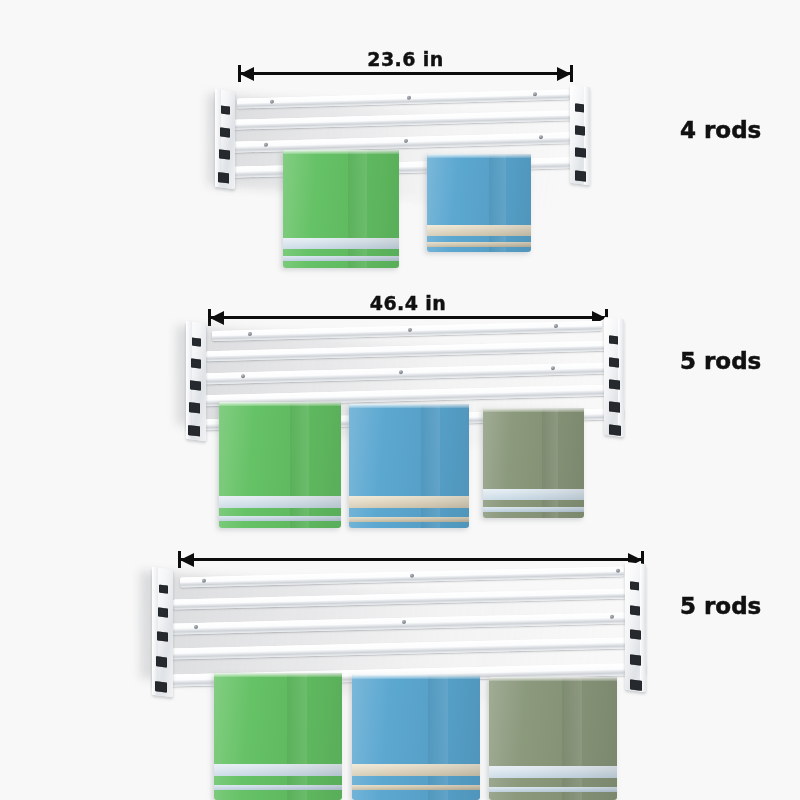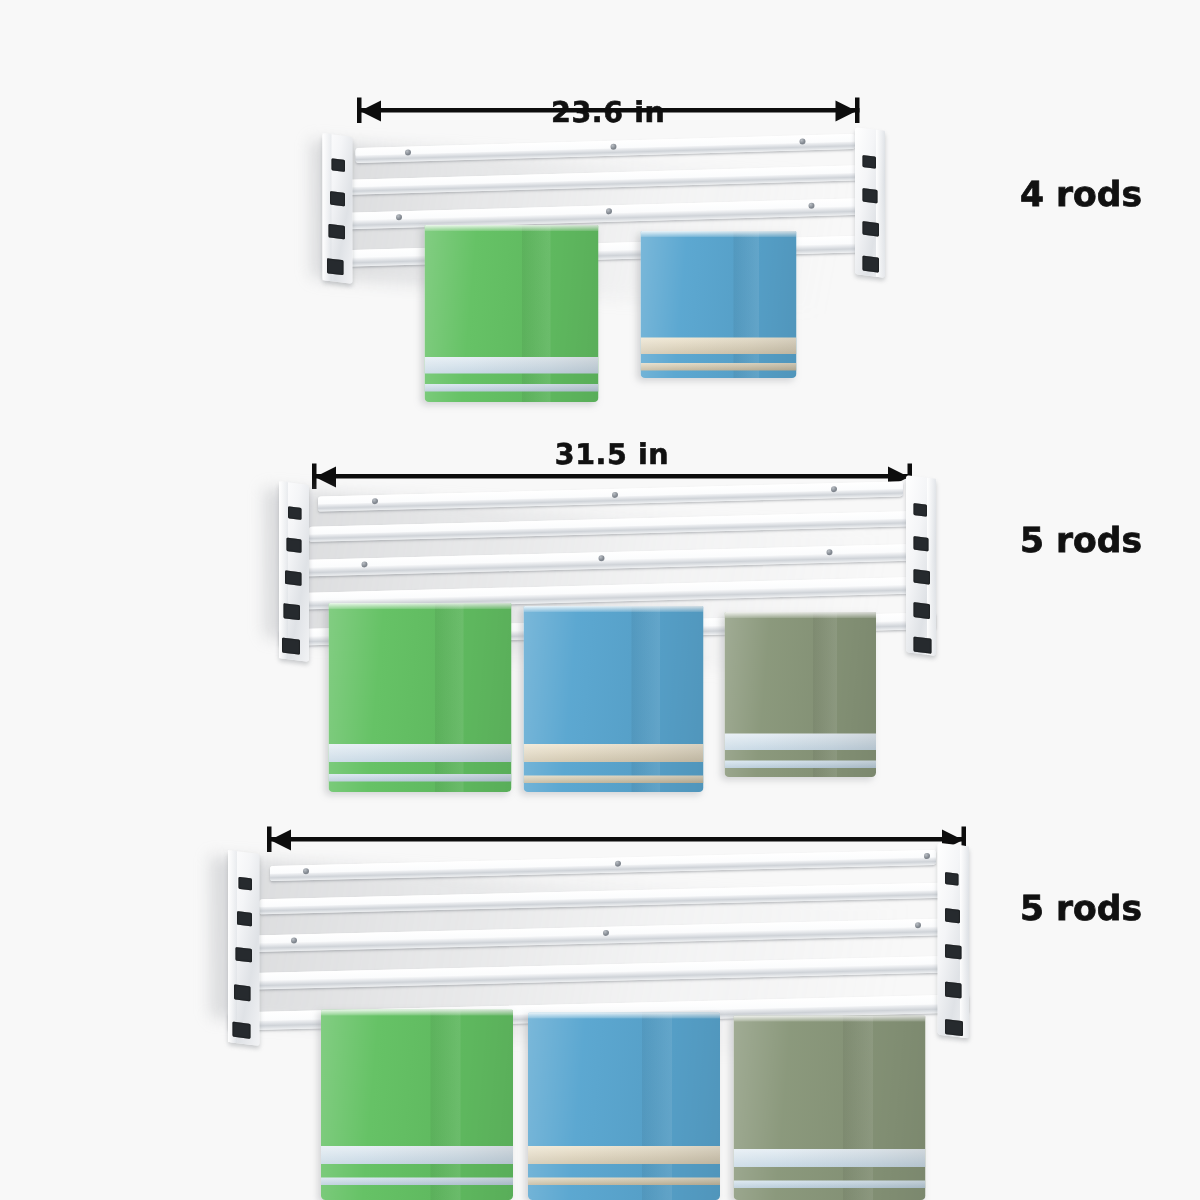--- a/index.html
+++ b/index.html
@@ -132,21 +132,21 @@
     width:16%;
     background:linear-gradient(to right,rgba(0,0,0,.055),rgba(255,255,255,.09));
   }
 </style>
 </head>
 <body>
 
 <div id="stage">
 
   <div class="dim" style="left:238px;top:48px;width:335px;height:40px;">
-    <div class="dim-label" style="top:16px;">23.6 in</div>
+    <div class="dim-label" style="top:0;">23.6 in</div>
     <div class="dim-line" style="top:24px;"></div>
     <div class="dim-cap l" style="top:17px;"></div>
     <div class="dim-cap r" style="top:17px;"></div>
     <div class="dim-head l" style="top:18.5px;"></div>
     <div class="dim-head r" style="top:18.5px;"></div>
   </div>
 
   <div class="rods-label" style="left:680px;top:117px;">4 rods</div>
 
   <div class="rack" style="left:215px;top:86px;width:375px;height:185px;">
@@ -199,21 +199,21 @@
       <div class="towel-body" style="background:#59a6d0;"></div>
       <div class="towel-fold" style="left:60%;"></div>
       <div class="band" style="bottom:16px;height:11px;background:linear-gradient(to bottom,#efe7d4,#d2c8b1);"></div>
       <div class="band-thin" style="bottom:5px;height:5px;background:linear-gradient(to bottom,#e3dcc8,#c2b89f);"></div>
       <div class="towel-hem"></div>
       <div class="towel-sheen"></div>
     </div>
   </div>
 
   <div class="dim" style="left:208px;top:292px;width:400px;height:40px;">
-    <div class="dim-label" style="top:0;">31.5 in</div>
+    <div class="dim-label" style="top:0;">46.4 in</div>
     <div class="dim-line" style="top:24px;"></div>
     <div class="dim-cap l" style="top:17px;"></div>
     <div class="dim-cap r" style="top:17px;"></div>
     <div class="dim-head l" style="top:18.5px;"></div>
     <div class="dim-head r" style="top:18.5px;"></div>
   </div>
 
   <div class="rods-label" style="left:680px;top:348px;">5 rods</div>
 
   <div class="rack" style="left:186px;top:318px;width:438px;height:215px;">

